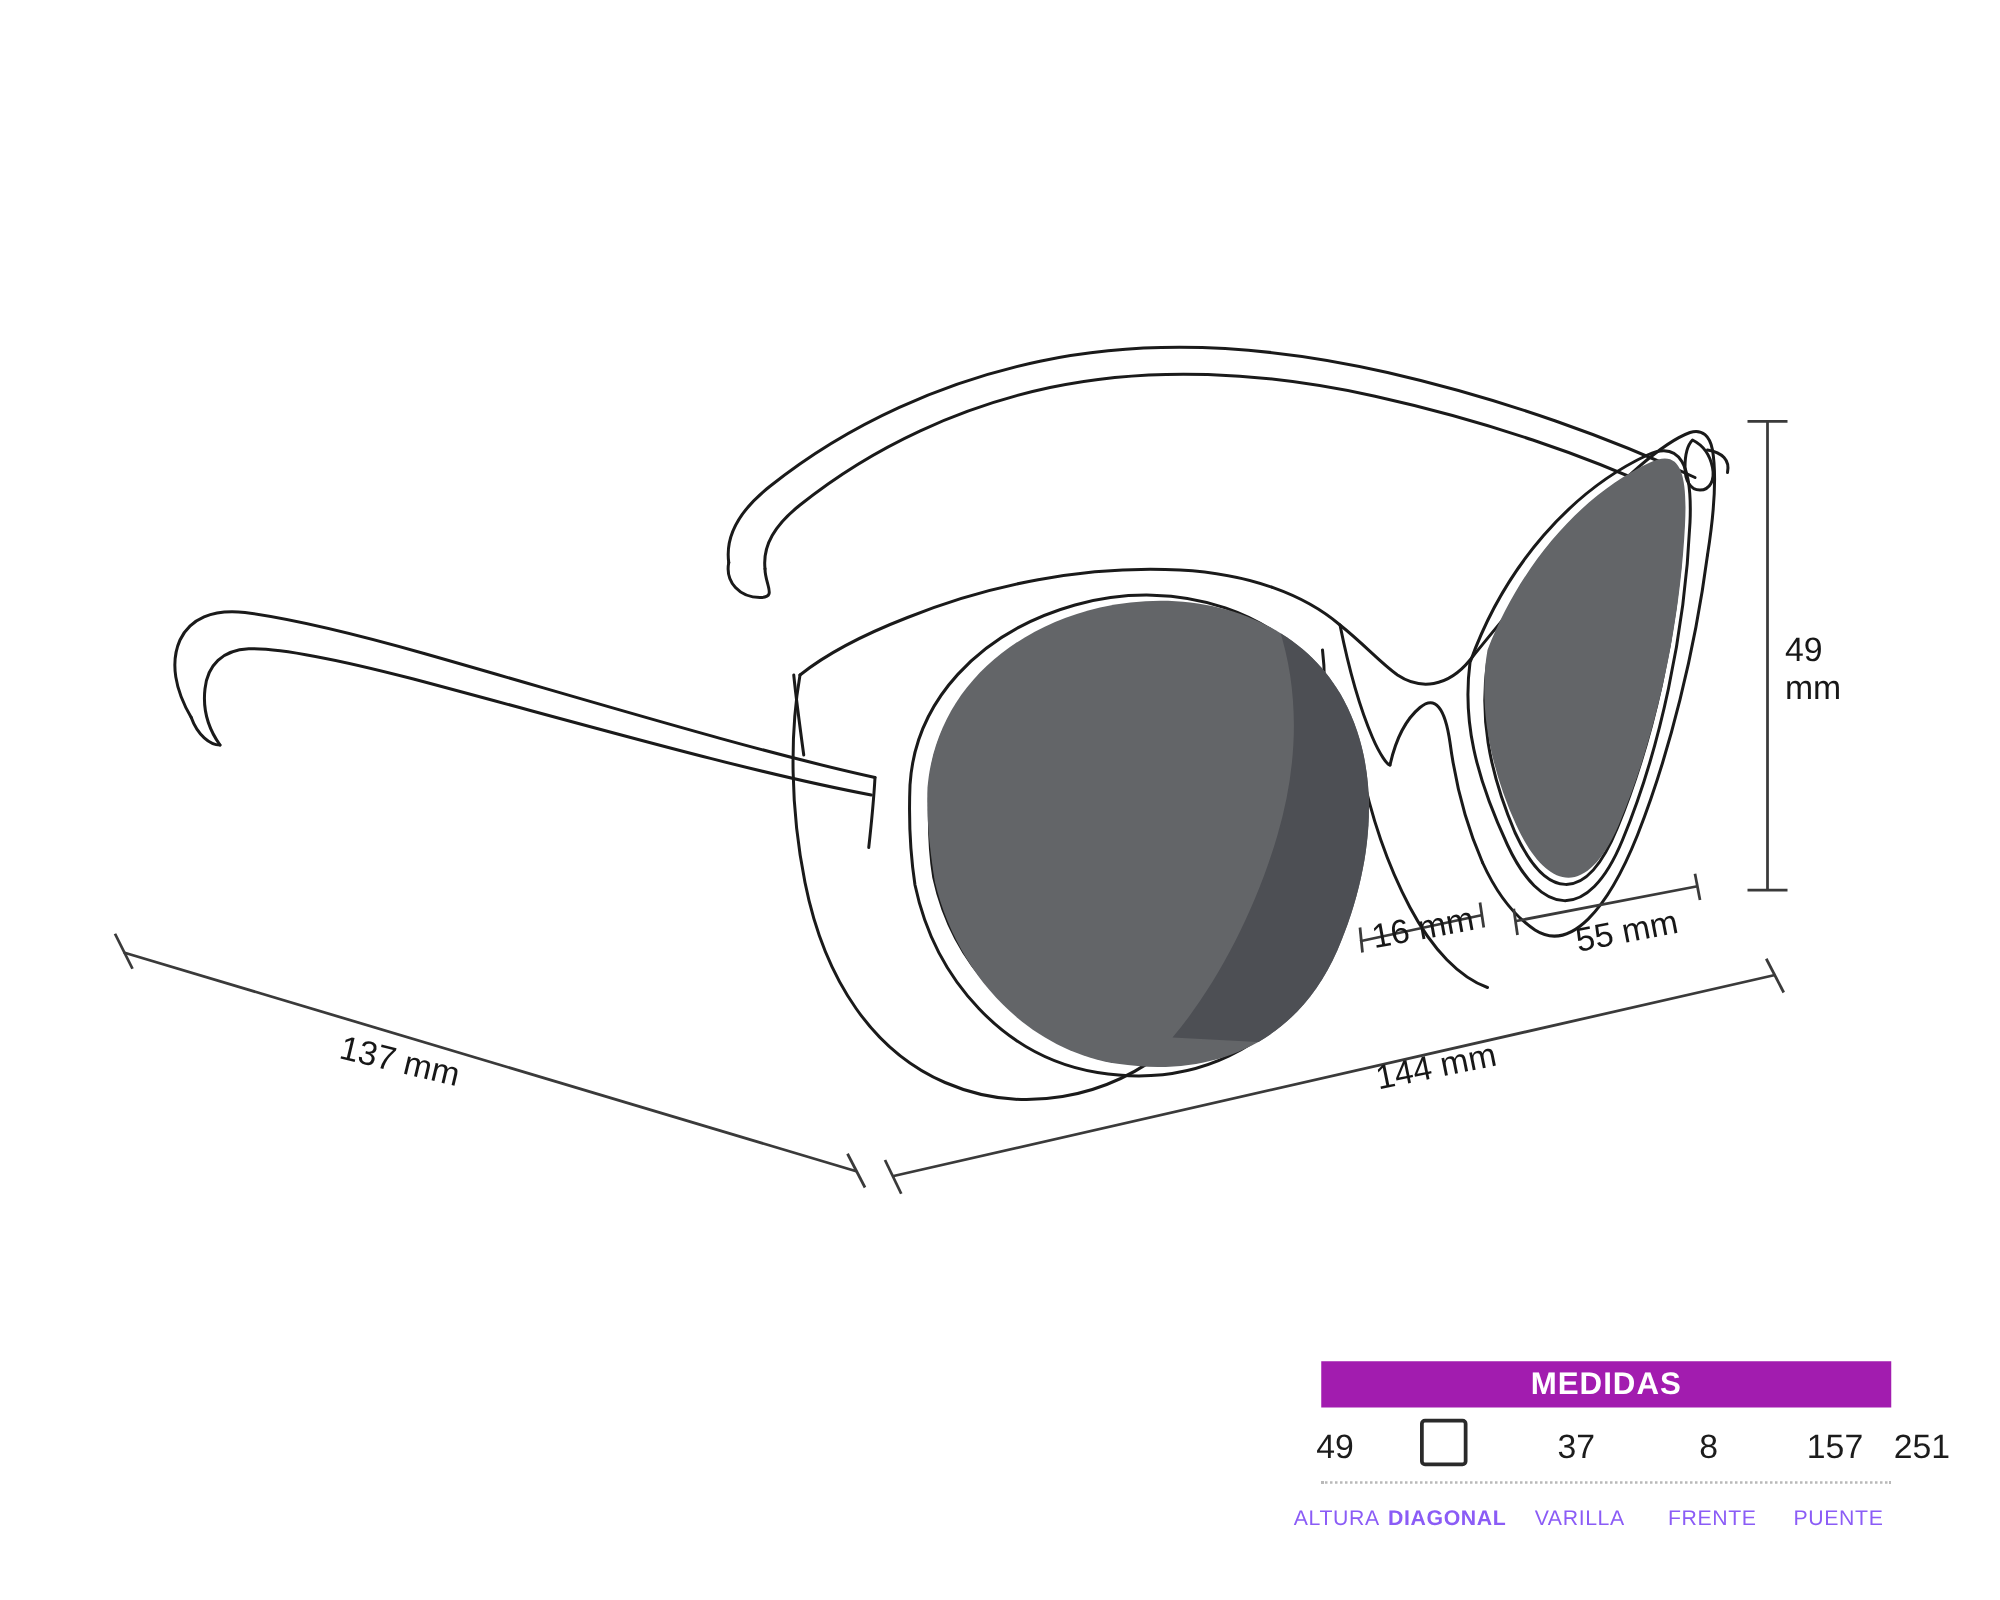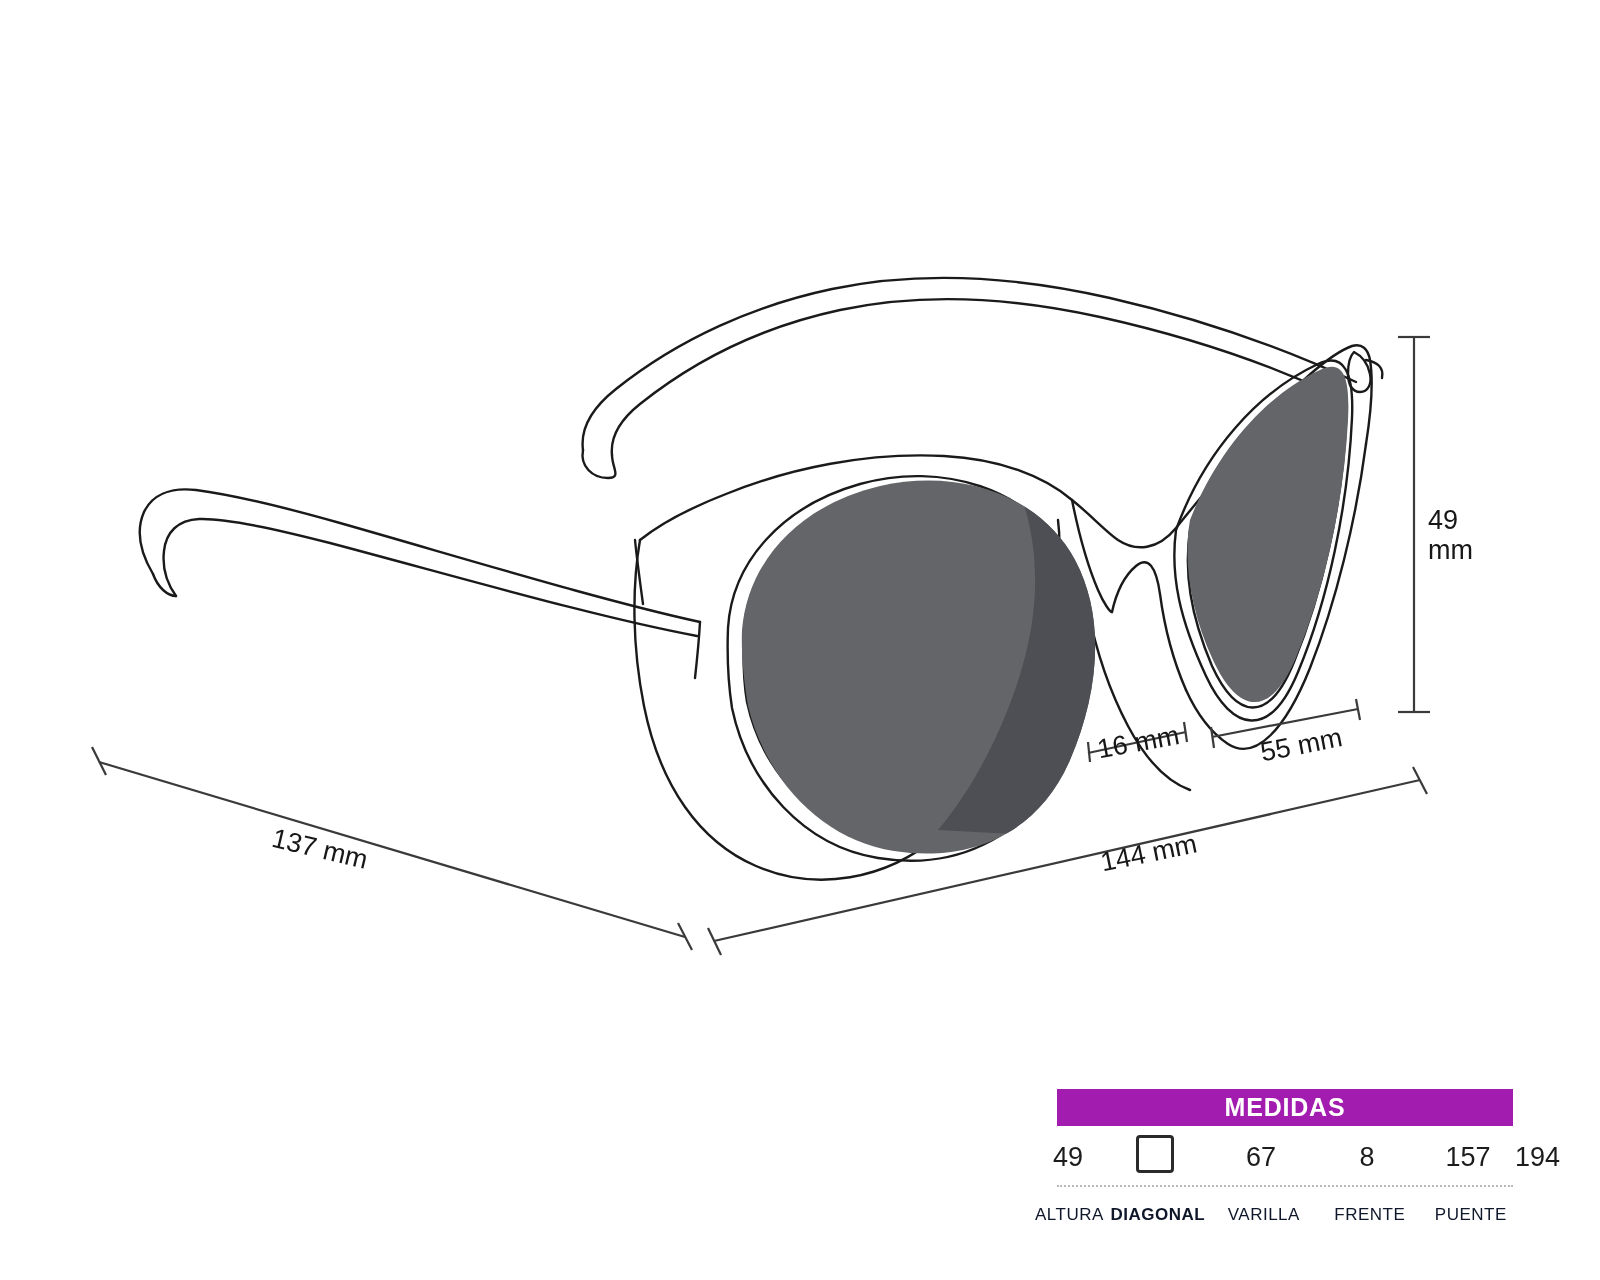--- a/index.html
+++ b/index.html
@@ -82,21 +82,21 @@
   }
   .measures-labels {
     display: flex;
     align-items: center;
     height: 40px;
     padding-top: 8px;
   }
   .measures-labels .cell {
     text-align: center;
     font-size: 17px;
-    color: #0f172a;
+    color: #8b5cf6;
     letter-spacing: 0.5px;
   }
   .measures-labels .cell.c-altura   { flex: 0 0 66px; }
   .measures-labels .cell.c-diagonal { flex: 0 0 108px; font-weight: bold; }
   .measures-labels .cell.c-puente   { flex: 0 0 104px; }
   .measures-labels .cell.c-varilla  { flex: 0 0 108px; }
   .measures-labels .cell.c-frente   { flex: 0 0 94px; }
 
   
   .dim-label {
@@ -332,24 +332,24 @@
 
     <div class="measures-header">
       <span class="measures-header-text">MEDIDAS</span>
     </div>
 
     <div class="measures-values">
       <div class="cell c-altura">49</div>
       <div class="cell c-diagonal">
         <span class="diag-square"></span>
       </div>
-      <div class="cell c-puente">67</div>
+      <div class="cell c-puente">37</div>
       <div class="cell c-varilla">8</div>
       <div class="cell c-frente">157</div>
-      <div class="cell c-extra">194</div>
+      <div class="cell c-extra">251</div>
     </div>
 
     <div class="measures-divider"></div>
 
     <div class="measures-labels">
       <div class="cell c-altura">ALTURA</div>
       <div class="cell c-diagonal">DIAGONAL</div>
       <div class="cell c-puente">VARILLA</div>
       <div class="cell c-varilla">FRENTE</div>
       <div class="cell c-frente">PUENTE</div>

